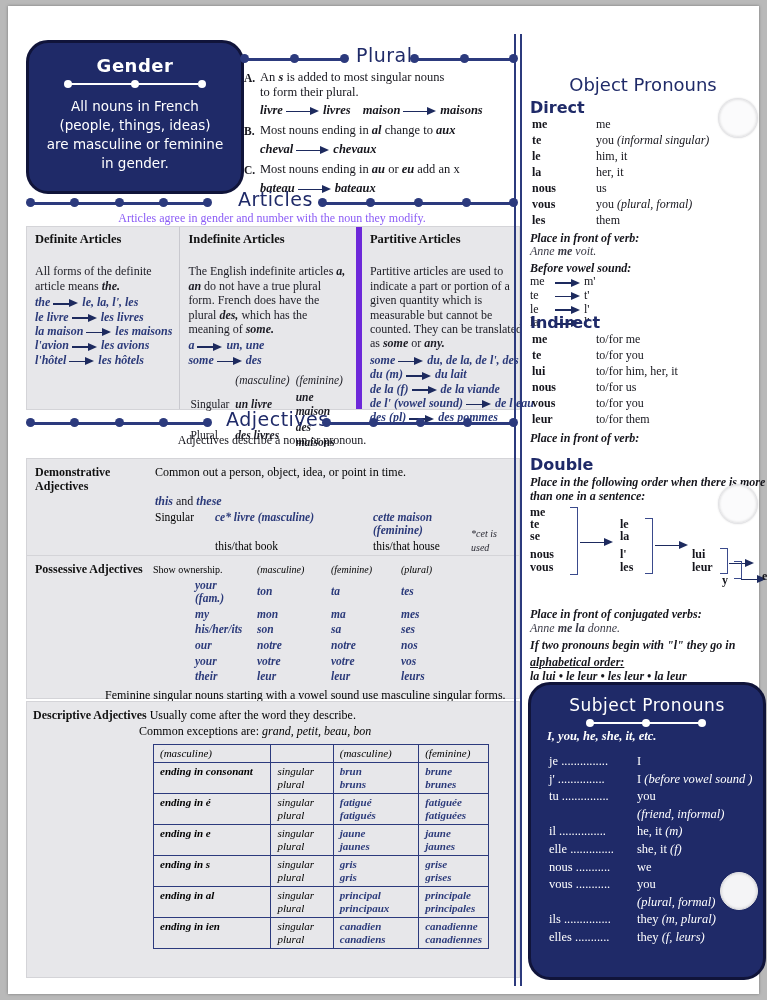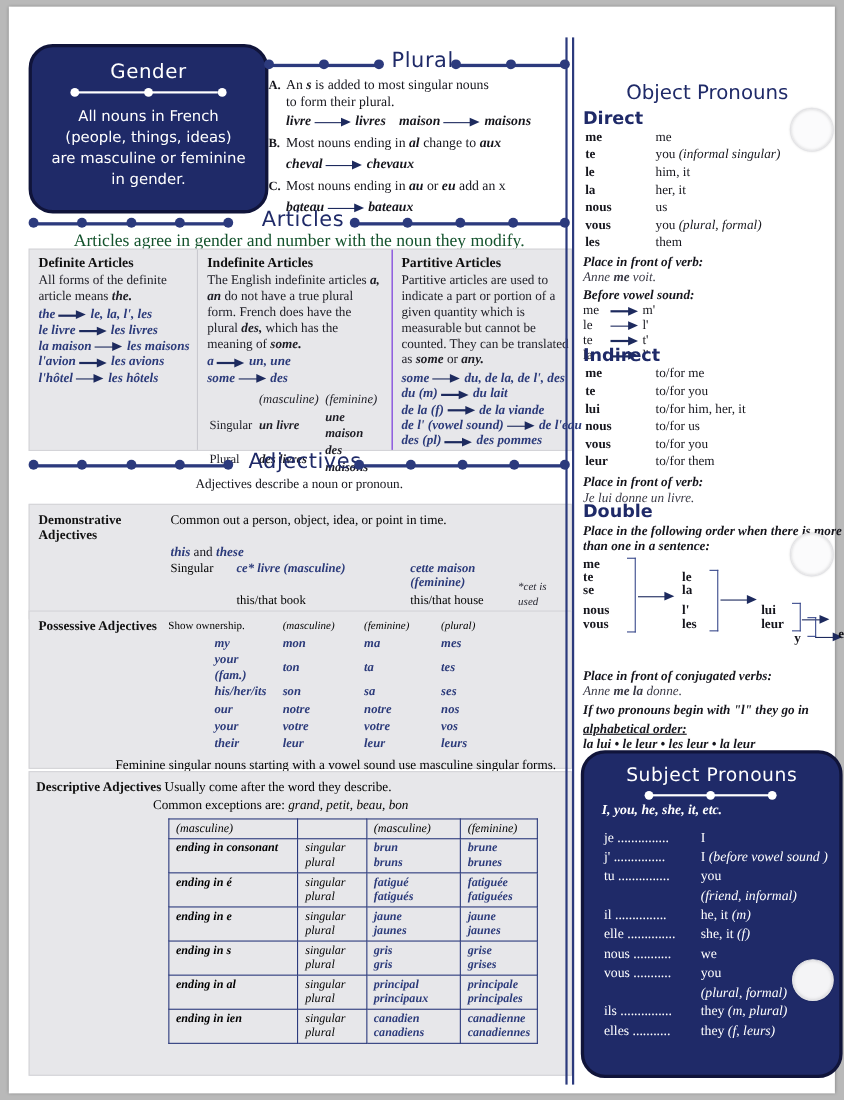--- a/index.html
+++ b/index.html
@@ -51,43 +51,43 @@
   .navybox .hd{
     font-family:"DejaVu Sans", sans-serif;
     text-align:center;font-size:18px;letter-spacing:.5px;
   }
   .whitedots{position:relative;height:12px;margin:2px auto 0;}
   .whitedots .wl{position:absolute;top:5px;height:2px;background:#fff;}
   .whitedots .wd{position:absolute;top:2px;width:8px;height:8px;border-radius:50%;background:#fff;}
 
   
   #gender-box{left:18px;top:34px;width:212px;height:148px;}
-  #gender-box .hd{margin-top:12px;}
+  #gender-box .hd{margin-top:12px;font-weight:bold;}
   #gender-box .body{
     font-family:"DejaVu Sans", sans-serif;
     text-align:center;font-size:13.5px;line-height:19px;margin-top:7px;padding:0 8px;
   }
 
   
   #plural-head{position:absolute;left:232px;top:42px;width:278px;}
   #plural-body{position:absolute;left:236px;top:64px;width:272px;font-size:12.5px;line-height:14.5px;color:#15151c;}
   .pl-item{display:flex;margin-bottom:4px;}
   .pl-let{width:16px;font-weight:bold;font-size:11.5px;padding-top:1px;}
   .pl-txt{flex:1;}
   .pl-ex{margin:3px 0 5px 0;}
 
   
   #articles-head{position:absolute;left:18px;top:186px;width:492px;}
-  #articles-sub{position:absolute;left:18px;top:205px;width:492px;text-align:center;font-size:16px;color:#14532d;}
+  #articles-sub{position:absolute;left:18px;top:205px;width:492px;text-align:center;font-size:12px;color:#8b5cf6;}
   #articles-row{position:absolute;left:18px;top:220px;width:492px;height:182px;display:flex;}
   #articles-row .col{padding:5px 7px 5px 8px;font-size:12px;line-height:14.4px;color:#1c1c24;}
   #col-def{width:146px;}
   #col-indef{width:164px;border-left:1px solid #c9c9cf;}
-  #col-part{width:174px;border-left:1px solid #6d28d9;}
-  .colhd{font-weight:bold;font-size:12.5px;color:#111;margin-bottom:1px;}
+  #col-part{width:174px;border-left:6px solid #6d28d9;}
+  .colhd{font-weight:bold;font-size:12.5px;color:#111;margin-bottom:18px;}
   .arrow-line{white-space:nowrap;}
   .two-col-tbl{margin-top:4px;}
   .two-col-tbl td{font-size:11.5px;padding:0 4px 0 0;}
 
   
   #adj-head{position:absolute;left:18px;top:406px;width:492px;}
   #adj-sub{position:absolute;left:18px;top:427px;width:492px;text-align:center;font-size:12px;color:#15151c;}
   #demo-panel{position:absolute;left:18px;top:452px;width:492px;height:103px;}
   #poss-panel{position:absolute;left:18px;top:549px;width:492px;height:142px;}
   #desc-panel{position:absolute;left:18px;top:695px;width:492px;height:275px;}
@@ -355,31 +355,31 @@
       <tbody>
           <tr>
         <td style="width:108px;" class="adjhd">Possessive Adjectives</td>
         <td style="width:94px;font-size:10px;">Show ownership.</td>
         <td style="width:64px;" class="ital sm">(masculine)</td>
         <td style="width:60px;" class="ital sm">(feminine)</td>
         <td class="ital sm">(plural)</td>
       </tr>
       <tr>
             <td></td>
+        <td class="navy bi" style="padding-left:42px;">your (fam.)</td>
+        <td class="navy bi">ton</td>
+        <td class="navy bi">ta</td>
+        <td class="navy bi">tes</td>
+          </tr>
+      <tr>
+            <td></td>
         <td class="navy bi" style="padding-left:42px;">my</td>
         <td class="navy bi">mon</td>
         <td class="navy bi">ma</td>
         <td class="navy bi">mes</td>
-          </tr>
-      <tr>
-            <td></td>
-        <td class="navy bi" style="padding-left:42px;">your (fam.)</td>
-        <td class="navy bi">ton</td>
-        <td class="navy bi">ta</td>
-        <td class="navy bi">tes</td>
           </tr>
       <tr>
             <td></td>
         <td class="navy bi" style="padding-left:42px;">his/her/its</td>
         <td class="navy bi">son</td>
         <td class="navy bi">sa</td>
         <td class="navy bi">ses</td>
           </tr>
       <tr>
             <td></td>
@@ -515,22 +515,22 @@
       <tr>
             <td class="k">les</td>
             <td><span>them</span><span class="ital"></span></td>
           </tr>
     </tbody>
       </table>
     <div class="note">Place in front of verb:</div>
     <div class="ex"><span>Anne </span><span class="b">me</span><span> voit.</span></div>
     <div class="note">Before vowel sound:</div>
     <div><span style="display:inline-block;width:22px;">me</span><span class="arw s"></span><span>m'</span></div>
+    <div><span style="display:inline-block;width:22px;">te</span><span class="arw s"></span><span>t'</span></div>
     <div><span style="display:inline-block;width:22px;">le</span><span class="arw s"></span><span>l'</span></div>
-    <div><span style="display:inline-block;width:22px;">te</span><span class="arw s"></span><span>t'</span></div>
     <div><span style="display:inline-block;width:22px;">la</span><span class="arw s"></span><span>l'</span></div>
   </div>
 
   <div id="indirect">
     <div class="subhd">Indirect</div>
     <table class="pron-tbl">
       <tbody>
           <tr>
             <td class="k">me</td>
             <td>to/for me</td>
@@ -551,21 +551,20 @@
             <td class="k">vous</td>
             <td>to/for you</td>
           </tr>
       <tr>
             <td class="k">leur</td>
             <td>to/for them</td>
           </tr>
     </tbody>
       </table>
     <div class="note">Place in front of verb:</div>
-    <div class="ex">Je lui donne un livre.</div>
   </div>
 
   <div id="double">
     <div class="subhd">Double</div>
     <div class="note" style="font-weight:bold;font-style:italic;">Place in the following order when there is more than one in a sentence:</div>
 
     <div id="dbl-diagram">
 
       <div class="cel b" style="left:0px;top:0px;">me</div>
       <div class="cel b" style="left:0px;top:12px;">te</div>

